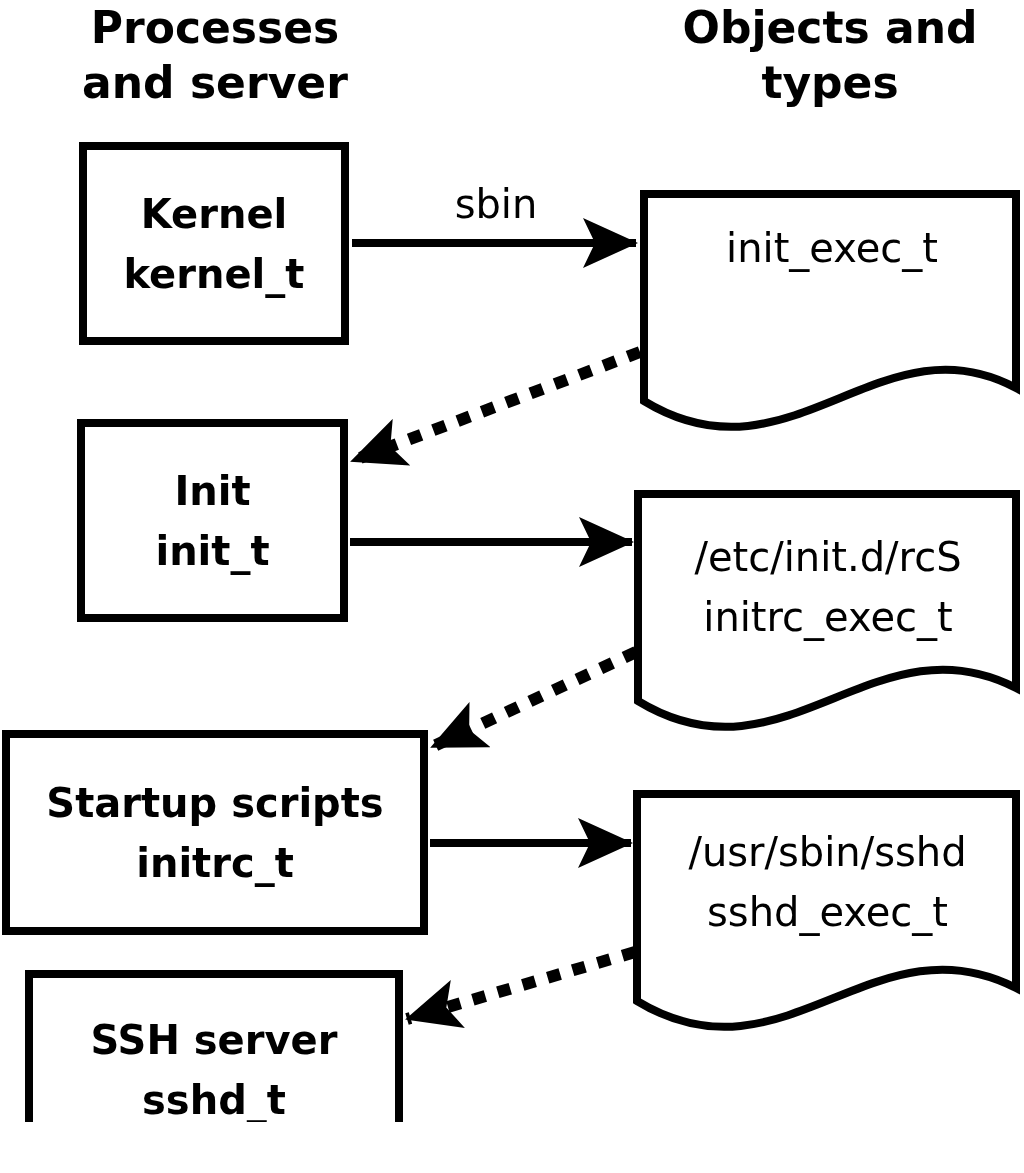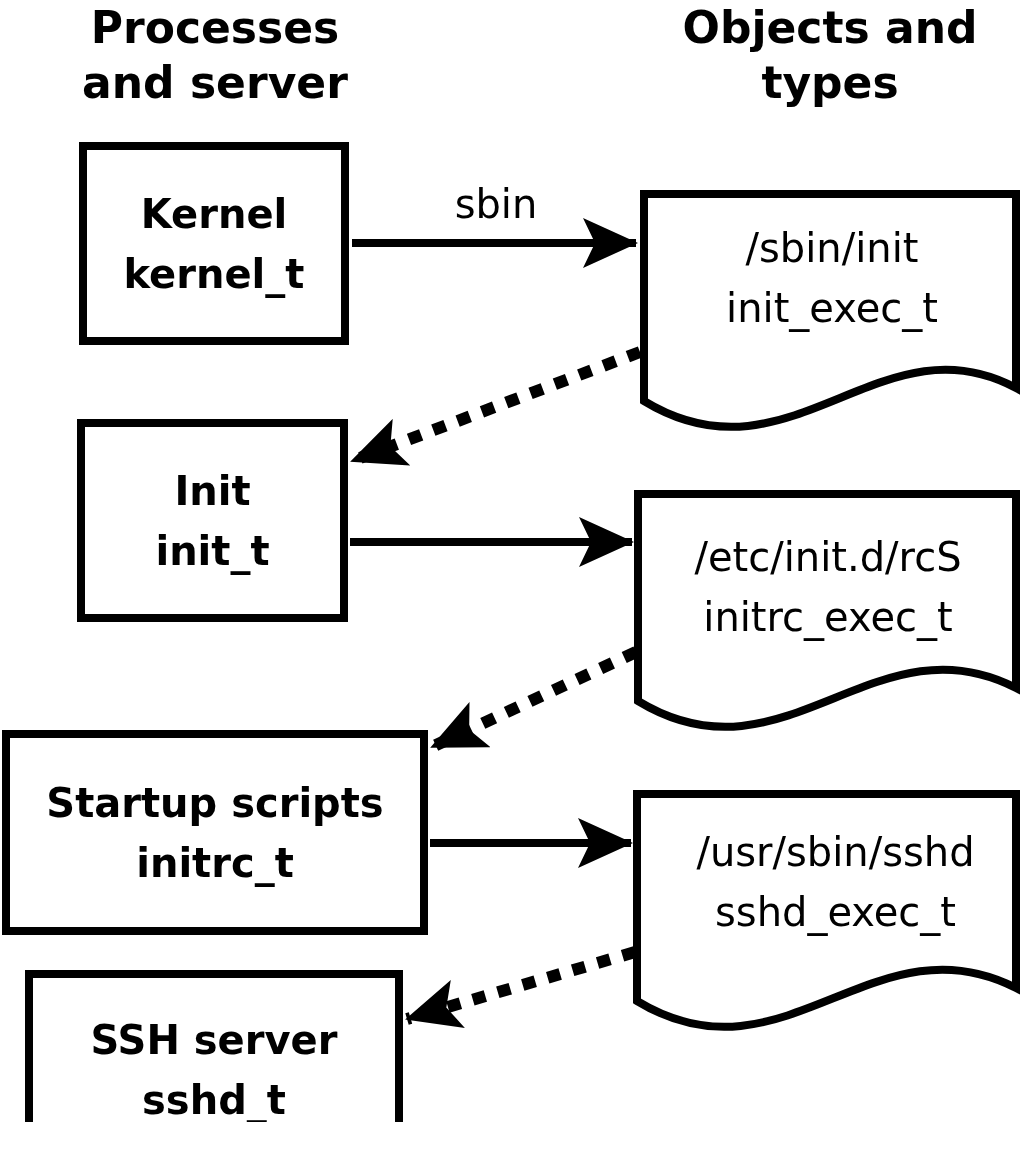--- a/index.html
+++ b/index.html
@@ -60,21 +60,21 @@
   }
   #box-kernel  { left: 79px;  top: 142px; width: 270px; height: 203px; }
   #box-init    { left: 77px;  top: 419px; width: 271px; height: 203px; }
   #box-startup { left: 2px;   top: 730px; width: 426px; height: 205px; }
   #box-ssh     { left: 25px;  top: 970px; width: 378px; height: 199px; }
   #hdr-left    { left: 15px;  top: 0px;   width: 400px; }
   #hdr-right   { left: 630px; top: 0px;   width: 400px; }
   #lbl-exec    { left: 436px; top: 180px; width: 120px; }
   #doc1-label  { left: 648px; top: 218px; width: 368px; }
   #doc2-label  { left: 642px; top: 527px; width: 372px; }
-  #doc3-label  { left: 641px; top: 822px; width: 373px; padding-left: 8px; }
+  #doc3-label  { left: 641px; top: 822px; width: 373px; }
 </style>
 </head>
 <body>
 
 <div id="canvas">
 
   <div class="header" id="hdr-left">
     <div>Processes</div>
     <div>and server</div>
   </div>
@@ -94,21 +94,20 @@
   <div class="pbox" id="box-startup">
     <span>Startup scripts</span>
     <span>initrc_t</span>
   </div>
   <div class="pbox" id="box-ssh">
     <span>SSH server</span>
     <span>sshd_t</span>
   </div>
 
   <div class="dlabel" id="doc1-label">
-    <div>/sbin/init</div>
     <div>init_exec_t</div>
   </div>
   <div class="dlabel" id="doc2-label">
     <div>/etc/init.d/rcS</div>
     <div>initrc_exec_t</div>
   </div>
   <div class="dlabel" id="doc3-label">
     <div>/usr/sbin/sshd</div>
     <div>sshd_exec_t</div>
   </div>

